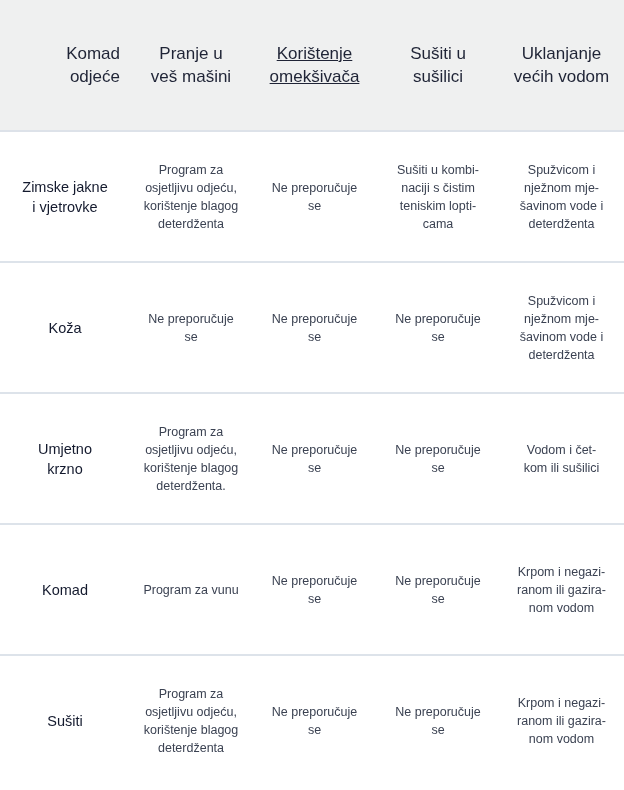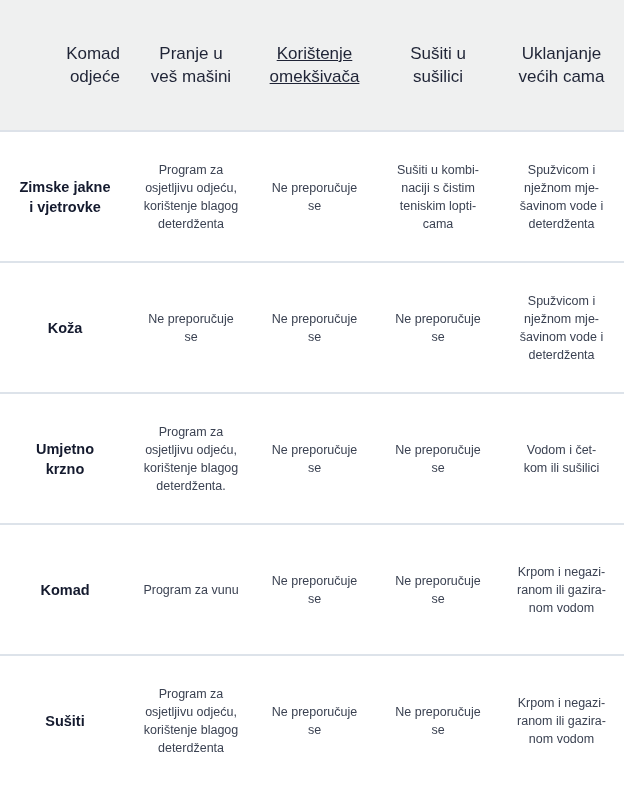--- a/index.html
+++ b/index.html
@@ -64,21 +64,21 @@
     vertical-align: middle;
     text-align: center;
     font-size: 12.5px;
     line-height: 18px;
     color: #3b4252;
     box-sizing: border-box;
   }
   tbody td.row-label {
     font-size: 14.5px;
     line-height: 20px;
-    font-weight: 700;
+    font-weight: 400;
     color: #141a2e;
   }
   .cell-text {
     display: block;
     white-space: pre-line;
   }
 </style>
 </head>
 <body>
 
@@ -96,21 +96,21 @@
       <th class="col-softener">
           <span class="cell-text">Korištenje
 omekšivača</span>
         </th>
       <th class="col-dryer">
           <span class="cell-text">Sušiti u
 sušilici</span>
         </th>
       <th class="col-stains">
           <span class="cell-text">Uklanjanje
-većih cama</span>
+većih vodom</span>
         </th>
     </tr>
   </thead>
   <tbody>
 
     <tr>
       <td class="row-label">
           <span class="cell-text">Zimske jakne
 i vjetrovke</span>
         </td>

